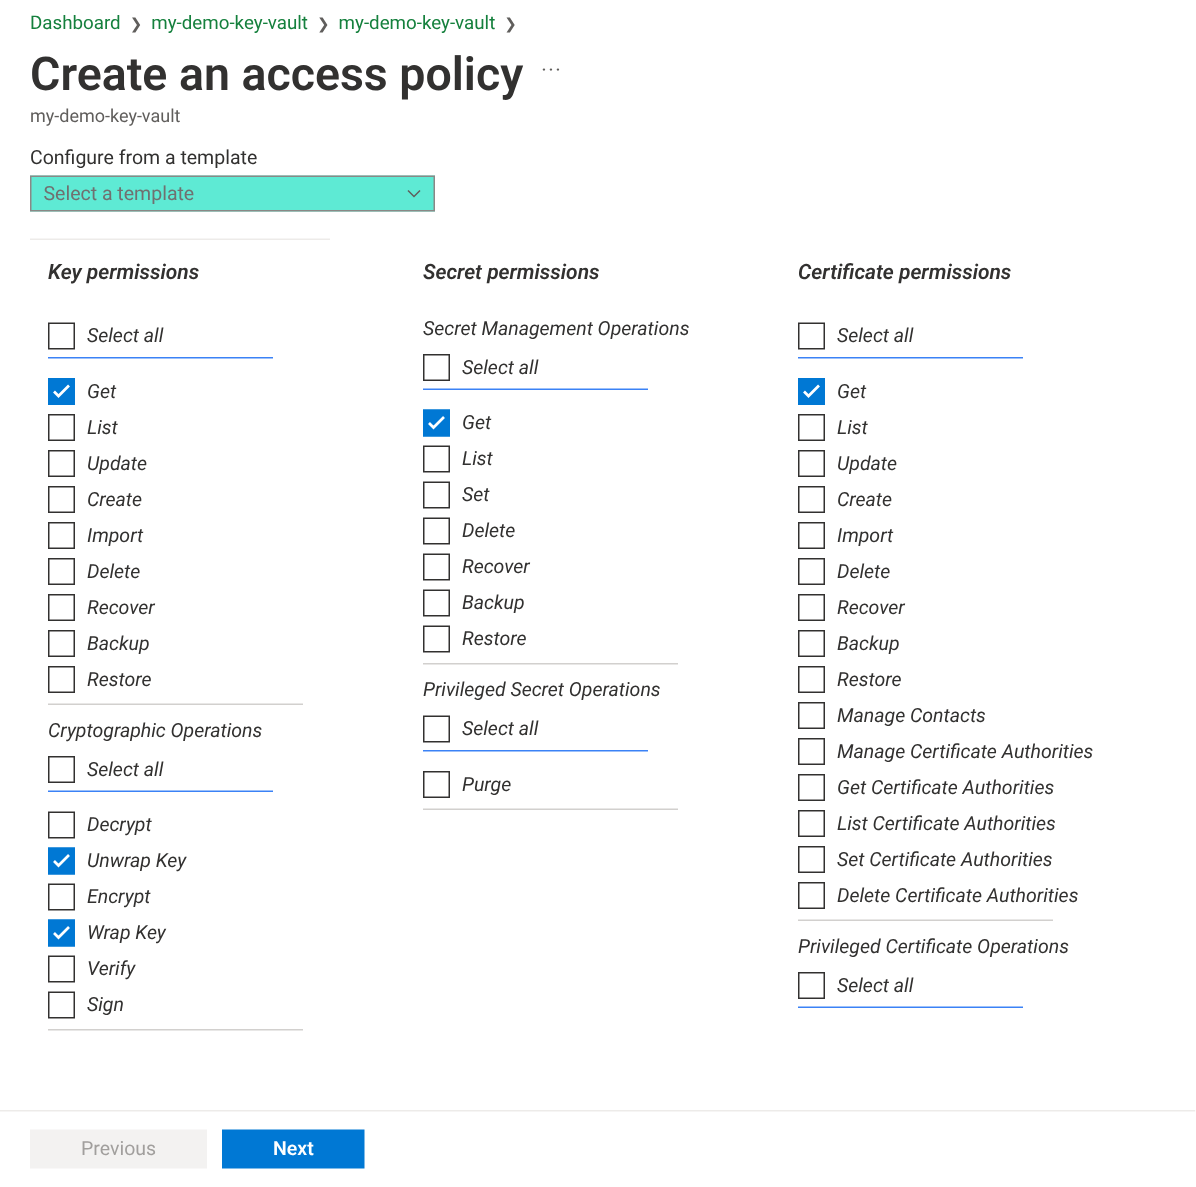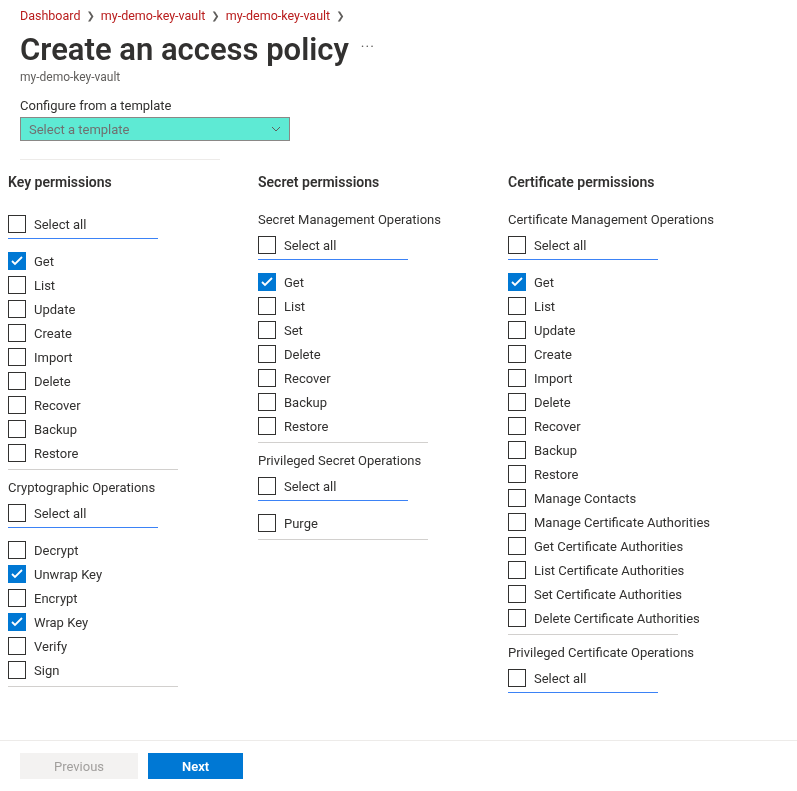--- a/index.html
+++ b/index.html
@@ -14,21 +14,21 @@
     overflow: hidden;
   }
   .breadcrumb {
     padding: 8px 20px 4px 20px;
     font-size: 12.5px;
     display: flex;
     align-items: center;
     gap: 6px;
     flex-wrap: wrap;
   }
-  .breadcrumb a { color: #b91c1c; text-decoration: none; cursor: pointer; }
+  .breadcrumb a { color: #15803d; text-decoration: none; cursor: pointer; }
   .breadcrumb .sep { color: #605e5c; font-size: 10px; }
   .title-row {
     padding: 4px 20px 2px 20px;
     display: flex;
     align-items: center;
     gap: 12px;
   }
   .page-title {
     font-size: 31px;
     font-weight: 600;
@@ -62,22 +62,23 @@
   .select-placeholder { color: #707070; font-size: 13px; }
   .select-caret svg { display: block; }
   .divider {
     border: none;
     border-top: 1px solid #edebe9;
     margin: 8px 20px 14px 20px;
     width: 200px;
   }
   .columns {
     display: flex;
-    padding: 0 8px;
+    padding: 0 32px;
     gap: 0;
+    font-style: italic;
   }
   .col { flex: 0 0 250px; padding-right: 10px; }
   .col:last-child { flex: 0 0 270px; }
   .col-heading {
     font-size: 14px;
     font-weight: 600;
     color: #323130;
     margin-bottom: 22px;
   }
   .group-label {
@@ -339,21 +340,20 @@
             <span class="checkbox"></span>
             <span class="checkbox-label">Purge</span>
           </div>
           <div class="list-underline"></div>
         </div>
   </div>
 
   <div class="col">
     <div class="col-heading">Certificate permissions</div>
     <div id="cert-groups">
-          <div class="group-label first">Certificate Management Operations</div>
           <div class="selectall-underline">
             <div class="checkbox-row">
               <span class="checkbox"></span>
               <span class="checkbox-label">Select all</span>
             </div>
           </div>
           <div class="checkbox-row">
             <span class="checkbox checked">
               <svg width="12" height="10" viewBox="0 0 12 10">
                 <path d="M1 5 L4 8 L11 1" stroke="#fff" stroke-width="1.8" fill="none"></path>

